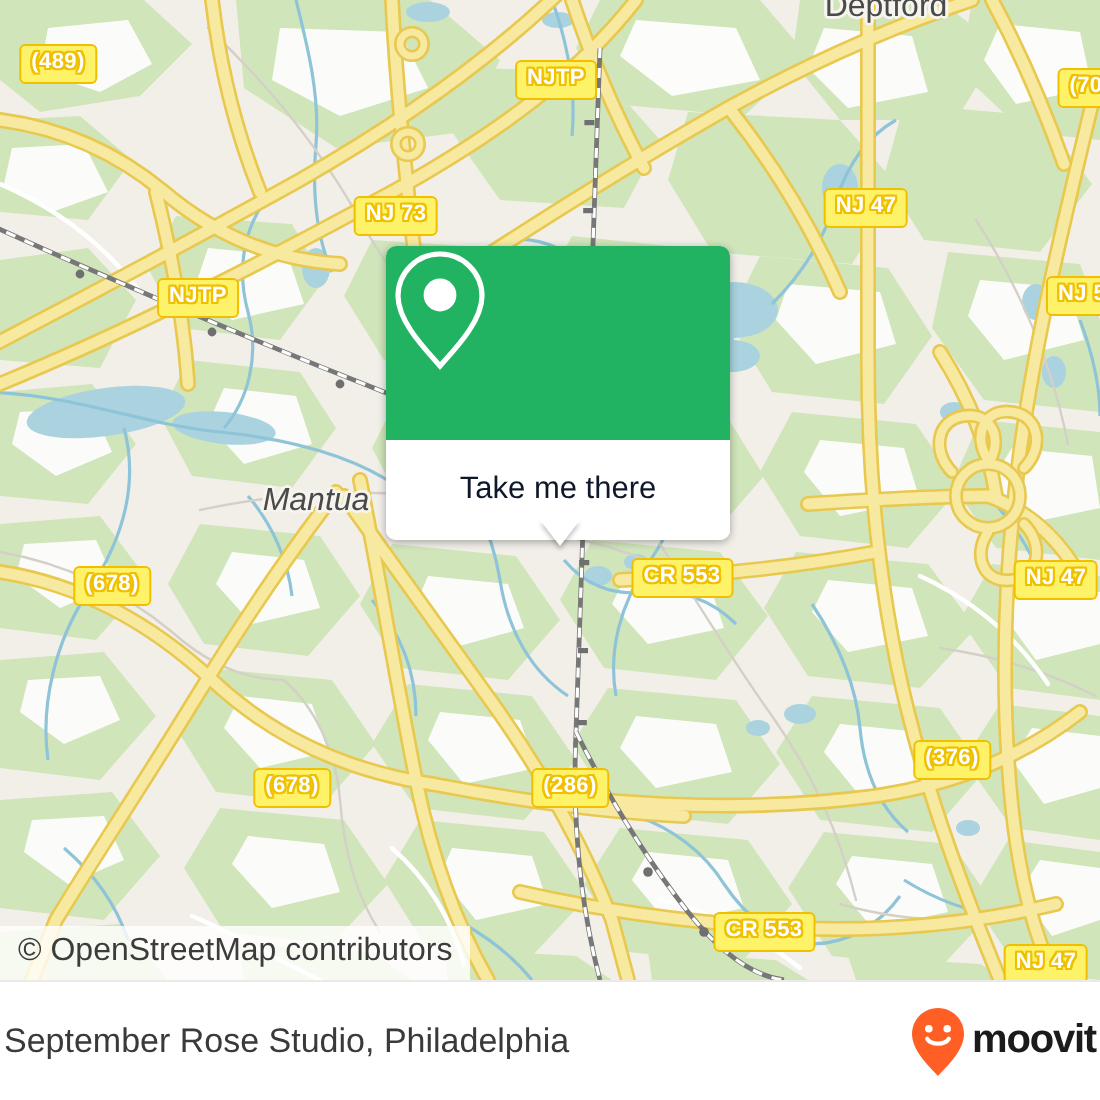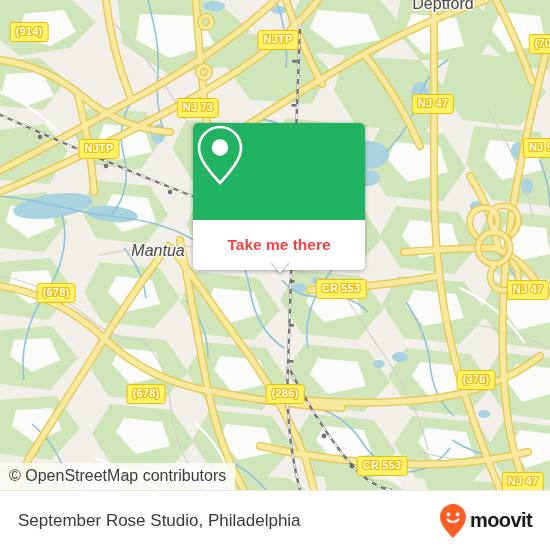--- a/index.html
+++ b/index.html
@@ -53,21 +53,21 @@
     box-shadow:0 1px 4px rgba(0,0,0,.33);
     background:#fff;
   }
   #popup .green{
     height:97px;background:#22b362;
     display:flex;align-items:center;justify-content:center;
   }
   #popup .cta{
     height:50px;background:#fff;
     display:flex;align-items:center;justify-content:center;
-    color:#ef4444;font-size:15.5px;font-weight:bold;
+    color:#0f172a;font-size:15.5px;
   }
   #popup .tail{
     position:absolute;left:77px;top:137px;width:0;height:0;
     border-left:10px solid transparent;
     border-right:10px solid transparent;
     border-top:13px solid #fff;
     filter:drop-shadow(0 2px 1px rgba(0,0,0,.22));
   }
 
   
@@ -77,21 +77,21 @@
     color:#3c3c3c;font-size:16px;
     padding:4px 9px 5px 9px;
     white-space:nowrap;
   }
 
   
   #footer{
     position:absolute;left:0;top:490px;width:550px;height:60px;
     background:#ffffff;
     display:flex;align-items:center;justify-content:space-between;
-    padding:0 18px;box-sizing:border-box;
+    padding:0 2px;box-sizing:border-box;
     border-top:1px solid #eceae6;
   }
   #footer .title{color:#3a3a3a;font-size:17px;white-space:nowrap;}
   #brand{display:flex;align-items:center;gap:2px;}
   #brand .word{color:#1b1b1b;font-size:20px;font-weight:bold;letter-spacing:-.6px;}
 </style>
 </head>
 <body>
 
 <div id="app">
@@ -373,21 +373,21 @@
         <circle cx="40" cy="137" r="2.2"></circle>
         <circle cx="106" cy="166" r="2.2"></circle>
         <circle cx="170" cy="192" r="2.2"></circle>
         <circle cx="230" cy="215" r="2.2"></circle>
       </g>
     </svg>
 
     <div class="place big" style="left:443px;top:4px;">Deptford</div>
     <div class="place big" style="left:158px;top:251px;font-style:italic;">Mantua</div>
 
-    <div class="shield" style="left:29px;top:32px;">(914)</div>
+    <div class="shield" style="left:29px;top:32px;">(489)</div>
     <div class="shield" style="left:278px;top:40px;">NJTP</div>
     <div class="shield" style="left:198px;top:108px;">NJ 73</div>
     <div class="shield" style="left:433px;top:104px;">NJ 47</div>
     <div class="shield" style="left:543px;top:44px;">(70</div>
     <div class="shield" style="left:99px;top:149px;">NJTP</div>
     <div class="shield" style="left:541px;top:148px;">NJ 5</div>
     <div class="shield" style="left:56px;top:293px;">(678)</div>
     <div class="shield" style="left:341px;top:289px;">CR 553</div>
     <div class="shield" style="left:528px;top:290px;">NJ 47</div>
     <div class="shield" style="left:146px;top:394px;">(678)</div>

